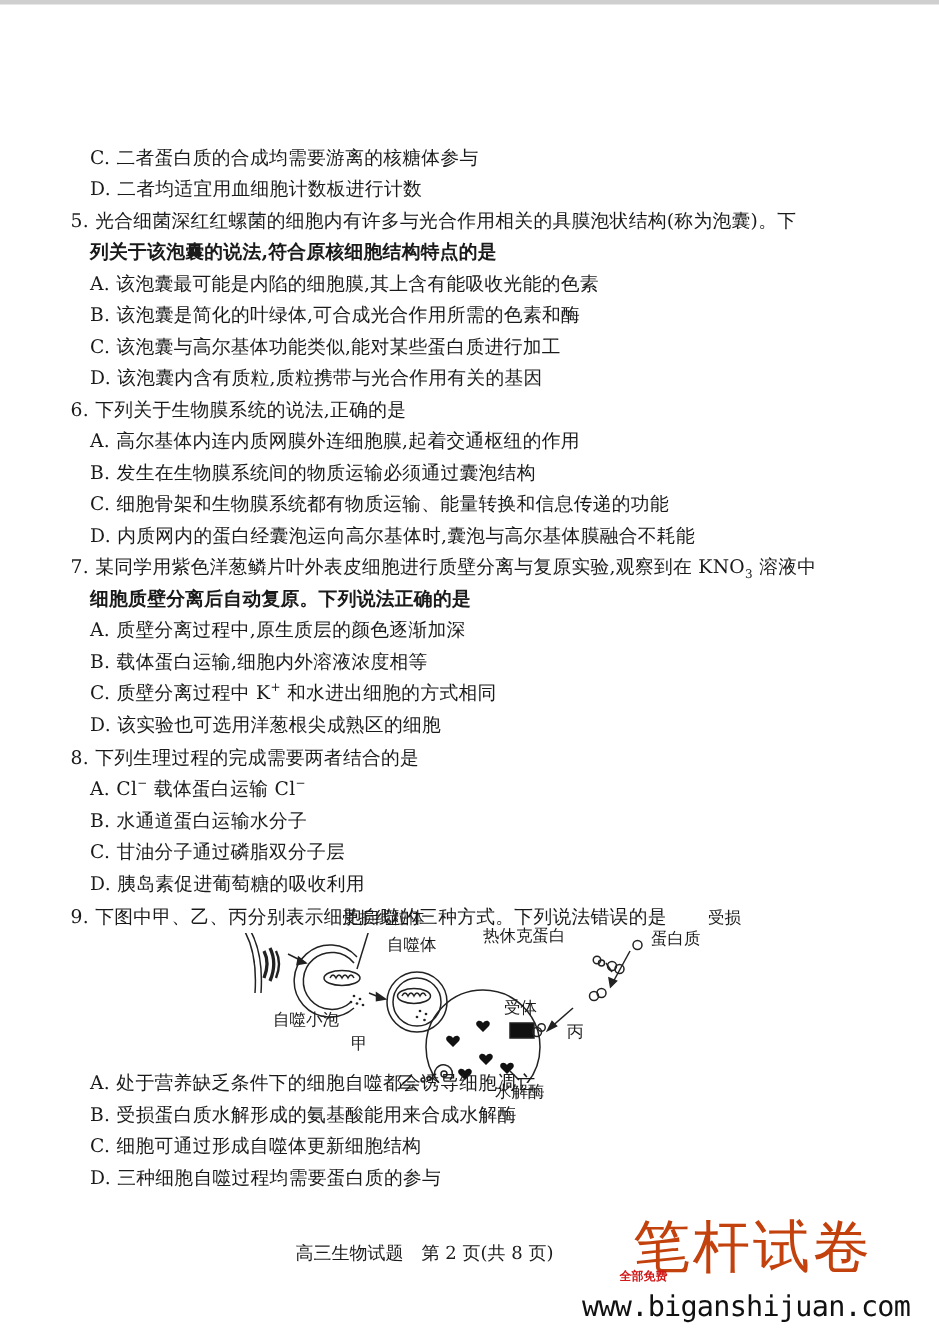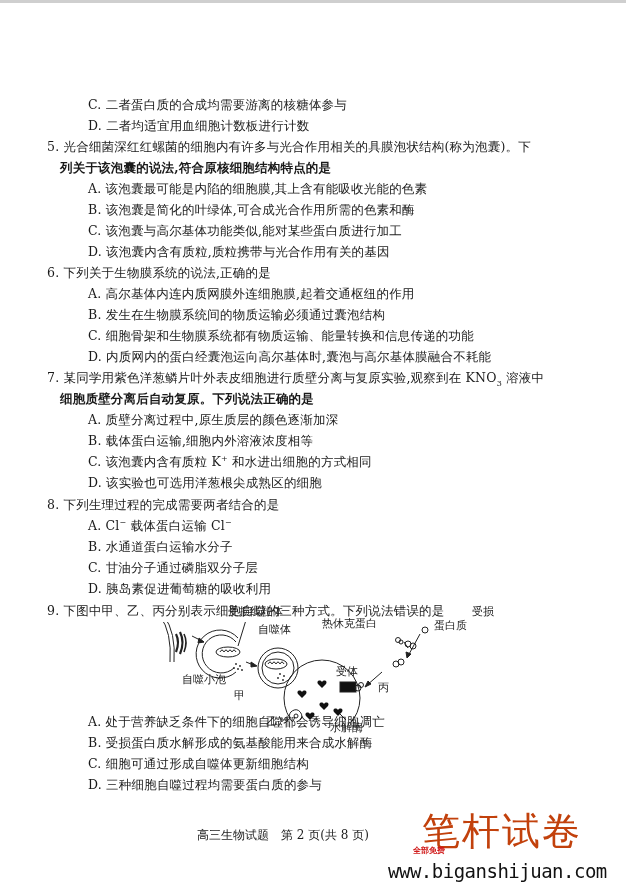--- a/index.html
+++ b/index.html
@@ -1,21 +1,21 @@
 <!DOCTYPE html>
 <html><head>
 <meta charset="utf-8">
 <style>
   html, body { margin:0; padding:0; }
   body { width:626px; height:891px; background:#ffffff; position:relative; overflow:hidden;
          font-family:"DejaVu Serif","Liberation Serif",serif; color:#1a1a1a; }
   .topbar { position:absolute; left:0; top:0; width:626px; height:3px; background:#cfcfcf; }
   .line { position:absolute; font-size:12.5px; line-height:16px; white-space:nowrap; letter-spacing:0.2px; }
   .q { left:47px; }
-  .opt { left:60px;margin-left:28px; }
+  .opt { left:60px; }
   .cont { left:60px;font-weight:bold; }
   sub, sup { font-size:8px; line-height:0; }
   .diagram { position:absolute; left:150px; top:588px; width:330px; height:120px; }
   .dlabel { position:absolute; font-size:11px; white-space:nowrap; color:#1a1a1a; }
   .footer { position:absolute; left:0; width:626px; top:827px; text-align:center; font-size:12px; padding-right:60px; box-sizing:border-box; }
   .wm-title { position:absolute; left:422px; top:806px; font-family:"DejaVu Sans","Liberation Sans",sans-serif; font-size:38px; font-weight:normal; color:#c2410c; letter-spacing:2px; }
   .wm-free { position:absolute; left:413px; top:845px; font-family:Liberation Sans, sans-serif; font-size:8px; color:#d01818; font-weight:bold;text-align:center; }
   .wm-url { position:absolute; left:388px; top:860px; font-family:"DejaVu Sans Mono","Liberation Mono",monospace; font-size:19px; color:#111; letter-spacing:-0.5px; }
 </style>
 </head>
@@ -36,21 +36,21 @@
 <div class="line q" style="top:265px">6. 下列关于生物膜系统的说法,正确的是</div>
 <div class="line opt" style="top:286px">A. 高尔基体内连内质网膜外连细胞膜,起着交通枢纽的作用</div>
 <div class="line opt" style="top:307px">B. 发生在生物膜系统间的物质运输必须通过囊泡结构</div>
 <div class="line opt" style="top:328px">C. 细胞骨架和生物膜系统都有物质运输、能量转换和信息传递的功能</div>
 <div class="line opt" style="top:349px">D. 内质网内的蛋白经囊泡运向高尔基体时,囊泡与高尔基体膜融合不耗能</div>
 
 <div class="line q" style="top:370px"><span>7. 某同学用紫色洋葱鳞片叶外表皮细胞进行质壁分离与复原实验,观察到在 KNO</span><sub>3</sub><span> 溶液中</span></div>
 <div class="line cont" style="top:391px">细胞质壁分离后自动复原。下列说法正确的是</div>
 <div class="line opt" style="top:412px">A. 质壁分离过程中,原生质层的颜色逐渐加深</div>
 <div class="line opt" style="top:433px">B. 载体蛋白运输,细胞内外溶液浓度相等</div>
-<div class="line opt" style="top:454px"><span>C. 该泡囊内含有质粒 K</span><sup>+</sup><span> 和水进出细胞的方式相同</span></div>
+<div class="line opt" style="top:454px"><span>C. 质壁分离过程中 K</span><sup>+</sup><span> 和水进出细胞的方式相同</span></div>
 <div class="line opt" style="top:475px">D. 该实验也可选用洋葱根尖成熟区的细胞</div>
 
 <div class="line q" style="top:497px">8. 下列生理过程的完成需要两者结合的是</div>
 <div class="line opt" style="top:518px"><span>A. Cl</span><sup>−</sup><span> 载体蛋白运输 Cl</span><sup>−</sup></div>
 <div class="line opt" style="top:539px">B. 水通道蛋白运输水分子</div>
 <div class="line opt" style="top:560px">C. 甘油分子通过磷脂双分子层</div>
 <div class="line opt" style="top:581px">D. 胰岛素促进葡萄糖的吸收利用</div>
 
 <div class="line q" style="top:603px">9. 下图中甲、乙、丙分别表示细胞自噬的三种方式。下列说法错误的是</div>
 

